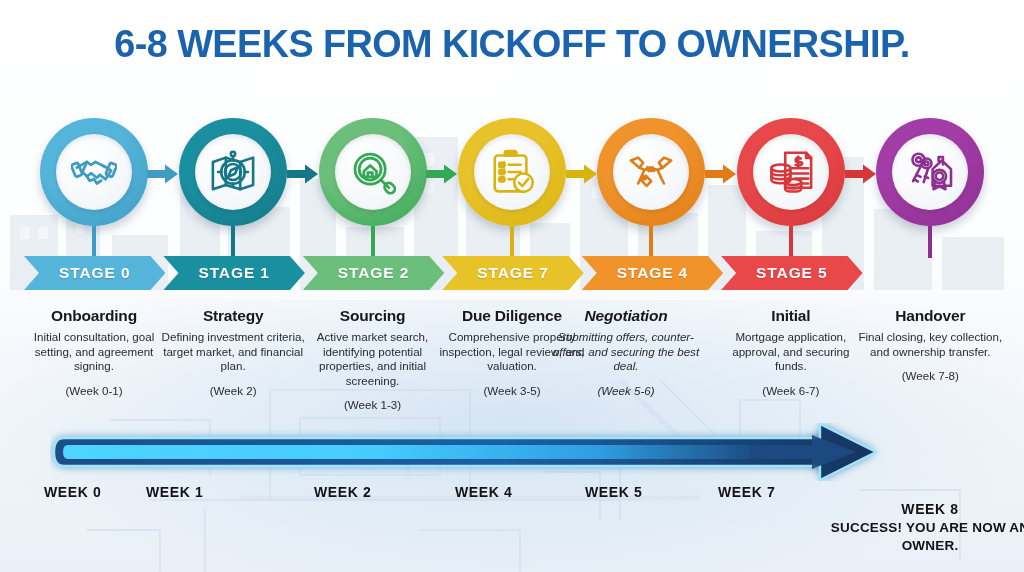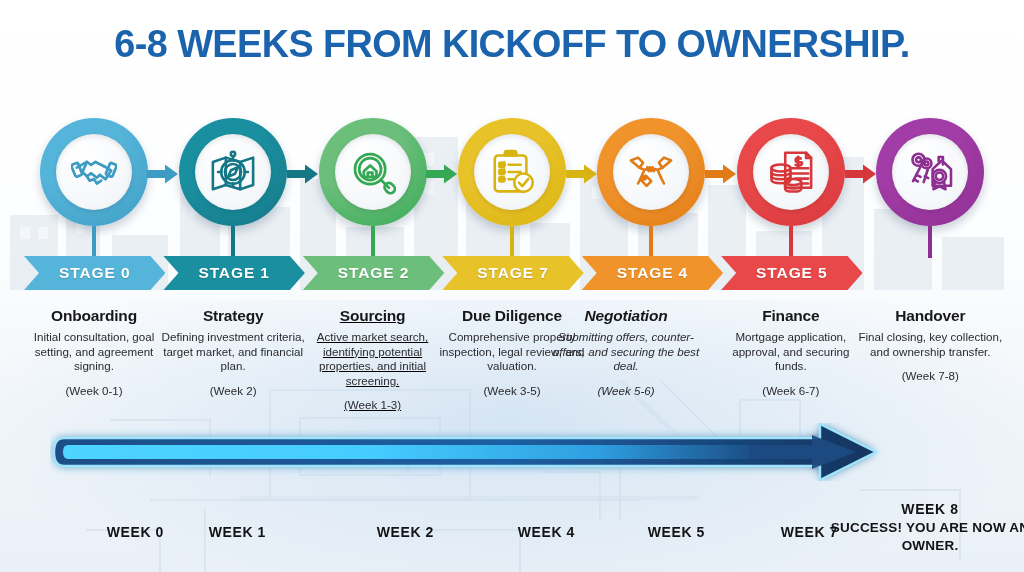--- a/index.html
+++ b/index.html
@@ -67,22 +67,22 @@
     margin:0;font-size:11.6px;line-height:1.26;color:#2a2a2d;
   }
   .desc .wk{margin-top:10px;font-size:11.6px;color:#2a2a2d;}
 
   
   .tl-wrap{position:absolute;left:50px;top:423px;width:930px;height:58px;}
   .tl-wrap svg{display:block;}
 
   
   .wklabel{
-    position:absolute;top:484px;text-align:right;width:120px;
-    font-size:14px;font-weight:bold;letter-spacing:.6px;color:#131316;margin-top:40px;
+    position:absolute;top:484px;text-align:left;width:120px;
+    font-size:14px;font-weight:bold;letter-spacing:.6px;color:#131316;
   }
   .success{
     position:absolute;top:500px;left:830px;width:200px;text-align:center;
     font-size:13.5px;font-weight:bold;letter-spacing:.2px;color:#131316;line-height:1.32;
   }
   .success .w8{display:block;font-size:14px;letter-spacing:.6px;margin-bottom:1px;}
 </style>
 </head>
 <body>
 
@@ -333,37 +333,37 @@
       <div class="desc" style="left: 18px;">
         <h3>Onboarding</h3>
         <p>Initial consultation, goal setting, and agreement signing.</p>
         <div class="wk">(Week 0-1)</div>
       </div>
       <div class="desc" style="left: 157.143px;">
         <h3>Strategy</h3>
         <p>Defining investment criteria, target market, and financial plan.</p>
         <div class="wk">(Week 2)</div>
       </div>
-      <div class="desc" style="left: 296.571px; text-decoration: underline;">
+      <div class="desc" style="left: 296.571px;">
         <h3>Sourcing</h3>
         <p>Active market search, identifying potential properties, and initial screening.</p>
         <div class="wk">(Week 1-3)</div>
       </div>
       <div class="desc" style="left: 436px;">
         <h3>Due Diligence</h3>
         <p>Comprehensive property inspection, legal review, and valuation.</p>
         <div class="wk">(Week 3-5)</div>
       </div>
       <div class="desc" style="left: 550px; font-style: italic;">
         <h3>Negotiation</h3>
         <p>Submitting offers, counter-offers, and securing the best deal.</p>
         <div class="wk">(Week 5-6)</div>
       </div>
       <div class="desc" style="left: 714.857px;">
-        <h3>Finance</h3>
+        <h3>Initial</h3>
         <p>Mortgage application, approval, and securing funds.</p>
         <div class="wk">(Week 6-7)</div>
       </div>
       <div class="desc" style="left: 854.286px;">
         <h3>Handover</h3>
         <p>Final closing, key collection, and ownership transfer.</p>
         <div class="wk">(Week 7-8)</div>
       </div>
     </div>
 

